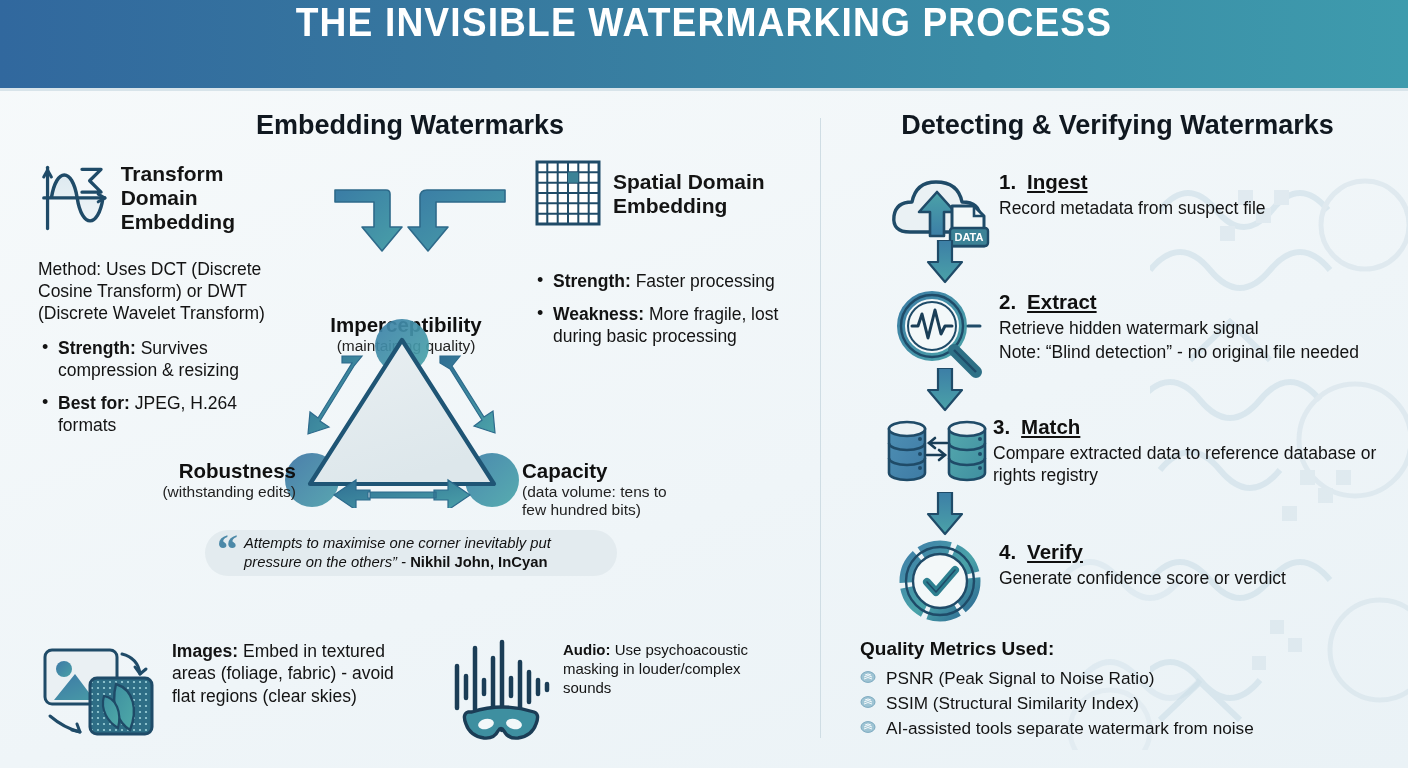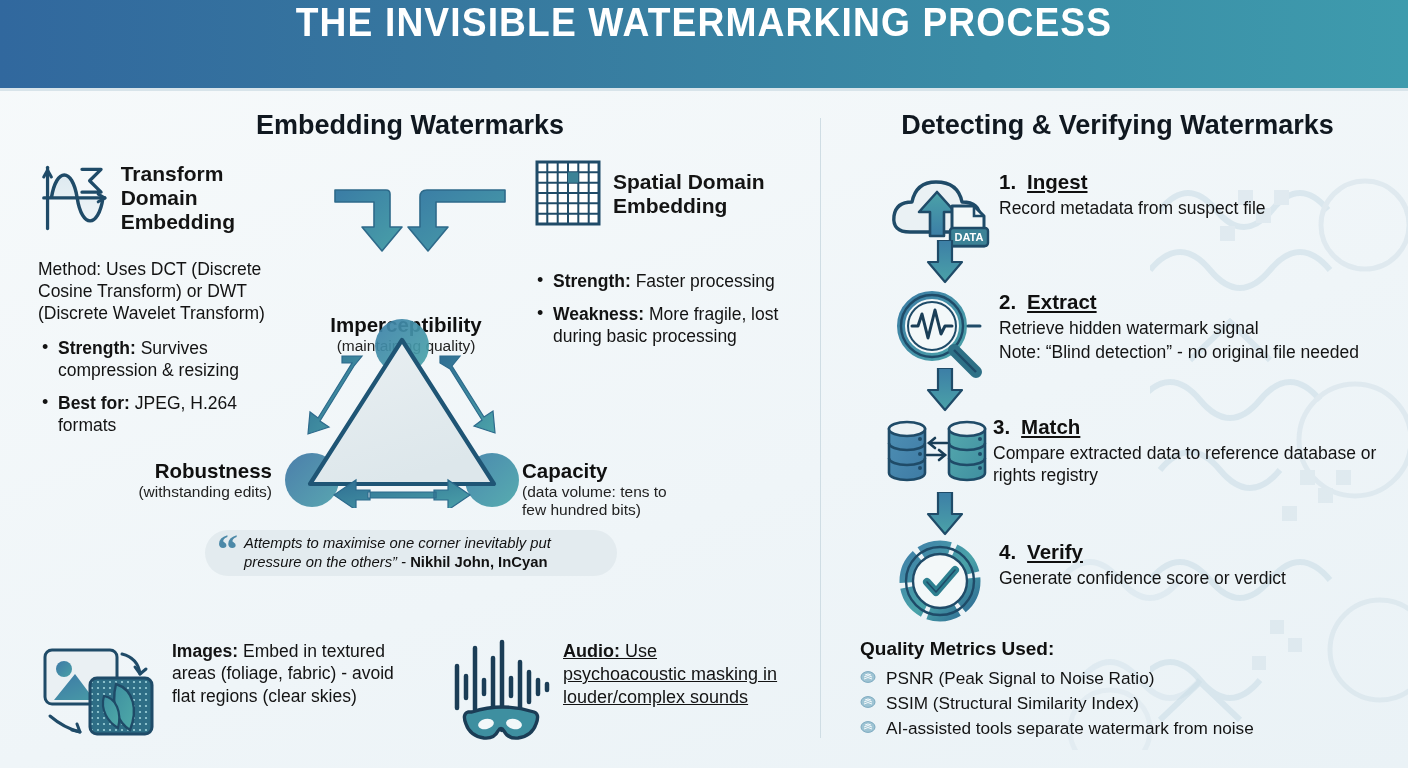--- a/index.html
+++ b/index.html
@@ -54,35 +54,35 @@
   ul.bul li { font-size:17.5px; line-height:1.27; color:#131313; margin-bottom:11px; padding-left:20px; position:relative; }
   ul.bul li::before { content:"•"; position:absolute; left:4px; top:-1px; font-size:18px; }
   .bold { font-weight:bold; }
 
   
   #tri-arrows { position:absolute; left:320px; top:165px; }
   #imperceptibility { position:absolute; left:286px; top:266px; width:240px; text-align:center;margin-top:48px; }
   .node-title { font-size:20.5px; font-weight:bold; color:#101010; line-height:1.1; }
   .node-sub { font-size:15.5px; color:#222; line-height:1.2; }
   #triangle-svg { position:absolute; left:282px; top:318px; }
-  #robustness { position:absolute; left:132px; top:460px; width:140px; text-align:right; }
+  #robustness { position:absolute; left:156px; top:460px; width:140px; text-align:right; }
   #capacity { position:absolute; left:522px; top:460px; width:170px; text-align:left; }
 
   #quote { position:absolute; left:205px; top:530px; width:412px; height:46px;
            background:#E3EBEF; border-radius:23px; display:flex; align-items:center; }
   #quote-mark { font-size:42px; color:#4C89A8; font-weight:bold; line-height:0; margin:-8px 6px 0 12px; font-family:"Liberation Serif",serif; }
   #quote-text { font-size:14.8px; font-style:italic; color:#121212; line-height:1.28; padding-right:14px; }
   #quote-text .attr { font-style:normal; font-weight:bold; }
 
   
   #media-title { position:absolute; left:40px; top:606px; font-size:19px; font-weight:bold; color:#101010; }
   #img-icon { position:absolute; left:42px; top:638px; }
   #img-text { position:absolute; left:172px; top:640px; width:225px; font-size:17.5px; line-height:1.28; color:#131313; }
   #aud-icon { position:absolute; left:452px; top:636px; }
-  #aud-text { position:absolute; left:563px; top:640px; width:215px; font-size:18px; line-height:1.28; color:#131313;text-decoration:underline; }
+  #aud-text { position:absolute; left:563px; top:640px; width:215px; font-size:15px; line-height:1.28; color:#131313; }
 
   
   .step { position:absolute; display:flex; }
   .step-ico { width:110px; display:flex; justify-content:center; }
   .step-txt { padding-left:4px; }
   .step-head { display:flex; align-items:baseline; gap:11px; }
   .step-num { font-size:20.5px; font-weight:bold; color:#101010; }
   .step-name { font-size:20.5px; font-weight:bold; color:#101010;text-decoration:underline; }
   .step-desc { font-size:17.5px; line-height:1.26; color:#131313; margin-top:3px; }
   .step-note { font-size:17.5px; line-height:1.26; color:#131313; margin-top:2px; }

